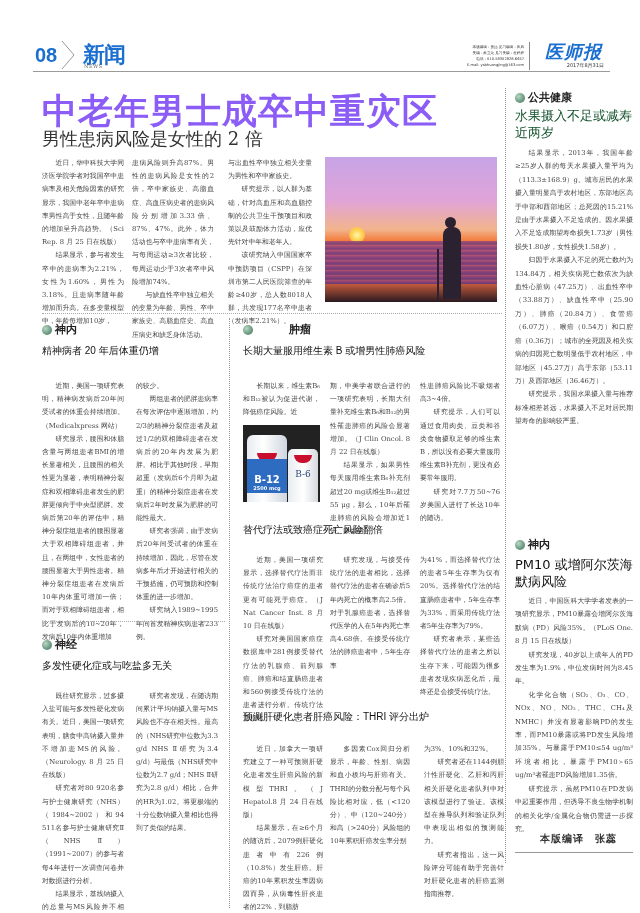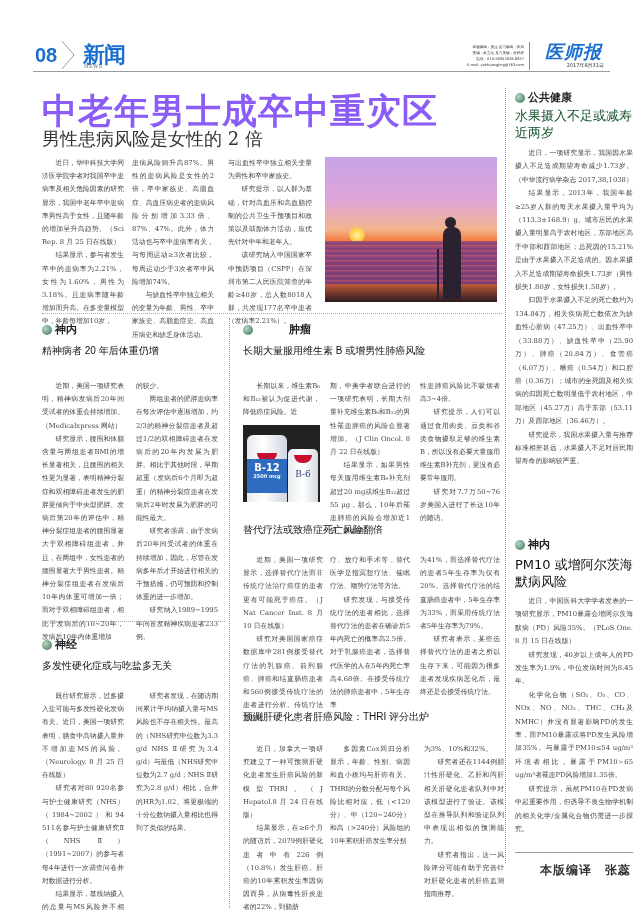--- a/index.html
+++ b/index.html
@@ -35,27 +35,27 @@
 
   .tag { position: absolute; display: flex; align-items: center; gap: 3px; font-family: "DejaVu Sans", sans-serif; font-weight: bold; font-size: 11px; color: #222; white-space: nowrap; }
   .tag .dot { width: 10px; height: 10px; border-radius: 50%; background: radial-gradient(circle at 35% 35%, #b8d6c4, #5e8e74 70%); }
   .h2 { position: absolute; font-family: Liberation Sans, sans-serif; font-size: 10px; color: #111; white-space: nowrap; letter-spacing: 0px; }
 
   .side-title { position: absolute; left: 515px; top: 107px; font-family: "DejaVu Sans", sans-serif; font-size: 13px; line-height: 17px; color: #14532d; width: 120px; }
   .pm-title { position: absolute; left: 515px; top: 556px; font-family: "DejaVu Sans", sans-serif; font-size: 13px; line-height: 17px; color: #111; width: 120px; }
 
   .vit-photo { position: absolute; left: 243px; top: 425px; width: 77px; height: 77px; background: #222; overflow: hidden; }
   .bottle1 { position: absolute; left: 4px; top: 10px; width: 40px; height: 67px; background: linear-gradient(90deg, #e6eaf0, #ffffff 40%, #cfd6e0); border-radius: 6px 6px 0 0; }
-  .bottle1 .label { position: absolute; left: 0; top: 24px; width: 40px; height: 34px; background: #2d6cc0; color: #fff; font-family: "DejaVu Sans", sans-serif; font-weight: bold; font-size: 10px; text-align: center; padding-top: 3px; }
+  .bottle1 .label { position: absolute; left: 0; top: 24px; width: 40px; height: 34px; background: #2d6cc0; color: #fff; font-family: "DejaVu Sans", sans-serif; font-weight: bold; font-size: 10px; text-align: center; padding-top: 15px; }
   .bottle1 .cap { position: absolute; left: 10px; top: 18px; width: 20px; height: 8px; background: #c8102e; border-radius: 0 0 10px 10px; }
   .bottle2 { position: absolute; left: 45px; top: 24px; width: 30px; height: 53px; background: linear-gradient(90deg, #e8ecef, #fff 50%, #d5dade); border-radius: 5px 5px 0 0; }
   .bottle2 .cap { position: absolute; left: 6px; top: 6px; width: 18px; height: 8px; background: #c8102e; border-radius: 0 0 9px 9px; }
   .bottle2 .label { position: absolute; left: 0; top: 20px; width: 30px; text-align: center; font-family: "DejaVu Serif", serif; font-size: 9px; color: #2d4a7a; }
 
-  .editor-line { position: absolute; left: 540px; top: 862px; font-family: "DejaVu Sans", sans-serif; font-weight: bold; font-size: 12px; color: #333; letter-spacing: 1px; }
+  .editor-line { position: absolute; left: 540px; top: 832px; font-family: "DejaVu Sans", sans-serif; font-weight: bold; font-size: 10px; color: #333; letter-spacing: 1px; }
 </style>
 </head>
 <body>
 
 <div class="masthead">
   <span class="page-num">08</span>
   <svg class="page-chev" viewBox="0 0 16 30">
       <polyline points="2,1 14,15 2,29" fill="none" stroke="#999" stroke-width="1"></polyline>
     </svg>
   <span class="section-name">新闻</span>
@@ -99,21 +99,20 @@
 
 <div class="hline" style="left:42px; top:313px; width:460px;"></div>
 <div class="vline" style="left:505px; top:88px; height:775px;"></div>
 
 <div class="tag" style="left:515px; top:90px;">
   <span class="dot"></span>
   <span>公共健康</span>
 </div>
 <div class="side-title">水果摄入不足或减寿近两岁</div>
 <div class="col" style="left:515px; top:147px; width:118px; line-height:13.4px;">
-  <p>近日，一项研究显示，我国因水果摄入不足造成期望寿命减少1.73岁。（中华流行病学杂志 2017,38,1038）</p>
   <p>结果显示，2013年，我国年龄≥25岁人群的每天水果摄入量平均为（113.3±168.9）g。城市居民的水果摄入量明显高于农村地区，东部地区高于中部和西部地区；总死因的15.21%是由于水果摄入不足造成的。因水果摄入不足造成期望寿命损失1.73岁（男性损失1.80岁，女性损失1.58岁）。</p>
   <p>归因于水果摄入不足的死亡数约为134.84万，相关疾病死亡数依次为缺血性心脏病（47.25万）、出血性卒中（33.88万）、缺血性卒中（25.90万）、肺癌（20.84万）、食管癌（6.07万）、喉癌（0.54万）和口腔癌（0.36万）；城市的全死因及相关疾病的归因死亡数明显低于农村地区，中部地区（45.27万）高于东部（53.11万）及西部地区（36.46万）。</p>
   <p>研究提示，我国水果摄入量与推荐标准相差甚远，水果摄入不足对居民期望寿命的影响较严重。</p>
 </div>
 
 <div class="tag" style="left:515px; top:537px;">
   <span class="dot"></span>
   <span>神内</span>
 </div>
 <div class="pm-title">PM10 或增阿尔茨海默病风险</div>
@@ -175,21 +174,20 @@
   <p>研究提示，人们可以通过食用肉类、豆类和谷类食物摄取足够的维生素B，所以没有必要大量服用维生素B补充剂，更没有必要常年服用。</p>
   <p>研究对7.7万50~76岁美国人进行了长达10年的随访。</p>
 </div>
 
 <div class="h2" style="left:243px; top:523px;">替代疗法或致癌症死亡风险翻倍</div>
 <div class="col" style="left:243px; top:554px; width:80px;">
   <p>近期，美国一项研究显示，选择替代疗法而非传统疗法治疗癌症的患者更有可能死于癌症。（J Nat Cancer Inst. 8 月 10 日在线版）</p>
   <p>研究对美国国家癌症数据库中281例接受替代疗法的乳腺癌、前列腺癌、肺癌和结直肠癌患者和560例接受传统疗法的患者进行分析。传统疗法是指化</p>
 </div>
 <div class="col" style="left:330px; top:554px; width:80px;">
-  <p class="cont">疗、放疗和手术等，替代医学是指冥想疗法、催眠疗法、顺势疗法等方法。</p>
   <p>研究发现，与接受传统疗法的患者相比，选择替代疗法的患者在确诊后5年内死亡的概率高2.5倍。对于乳腺癌患者，选择替代医学的人在5年内死亡率高4.68倍。在接受传统疗法的肺癌患者中，5年生存率</p>
 </div>
 <div class="col" style="left:420px; top:554px; width:80px;">
   <p class="cont">为41%，而选择替代疗法的患者5年生存率为仅有20%。选择替代疗法的结直肠癌患者中，5年生存率为33%，而采用传统疗法者5年生存率为79%。</p>
   <p>研究者表示，某些选择替代疗法的患者之所以生存下来，可能因为很多患者发现疾病恶化后，最终还是会接受传统疗法。</p>
 </div>
 
 <div class="tag" style="left:42px; top:637px;">
   <span class="dot"></span>
   <span>神经</span>

